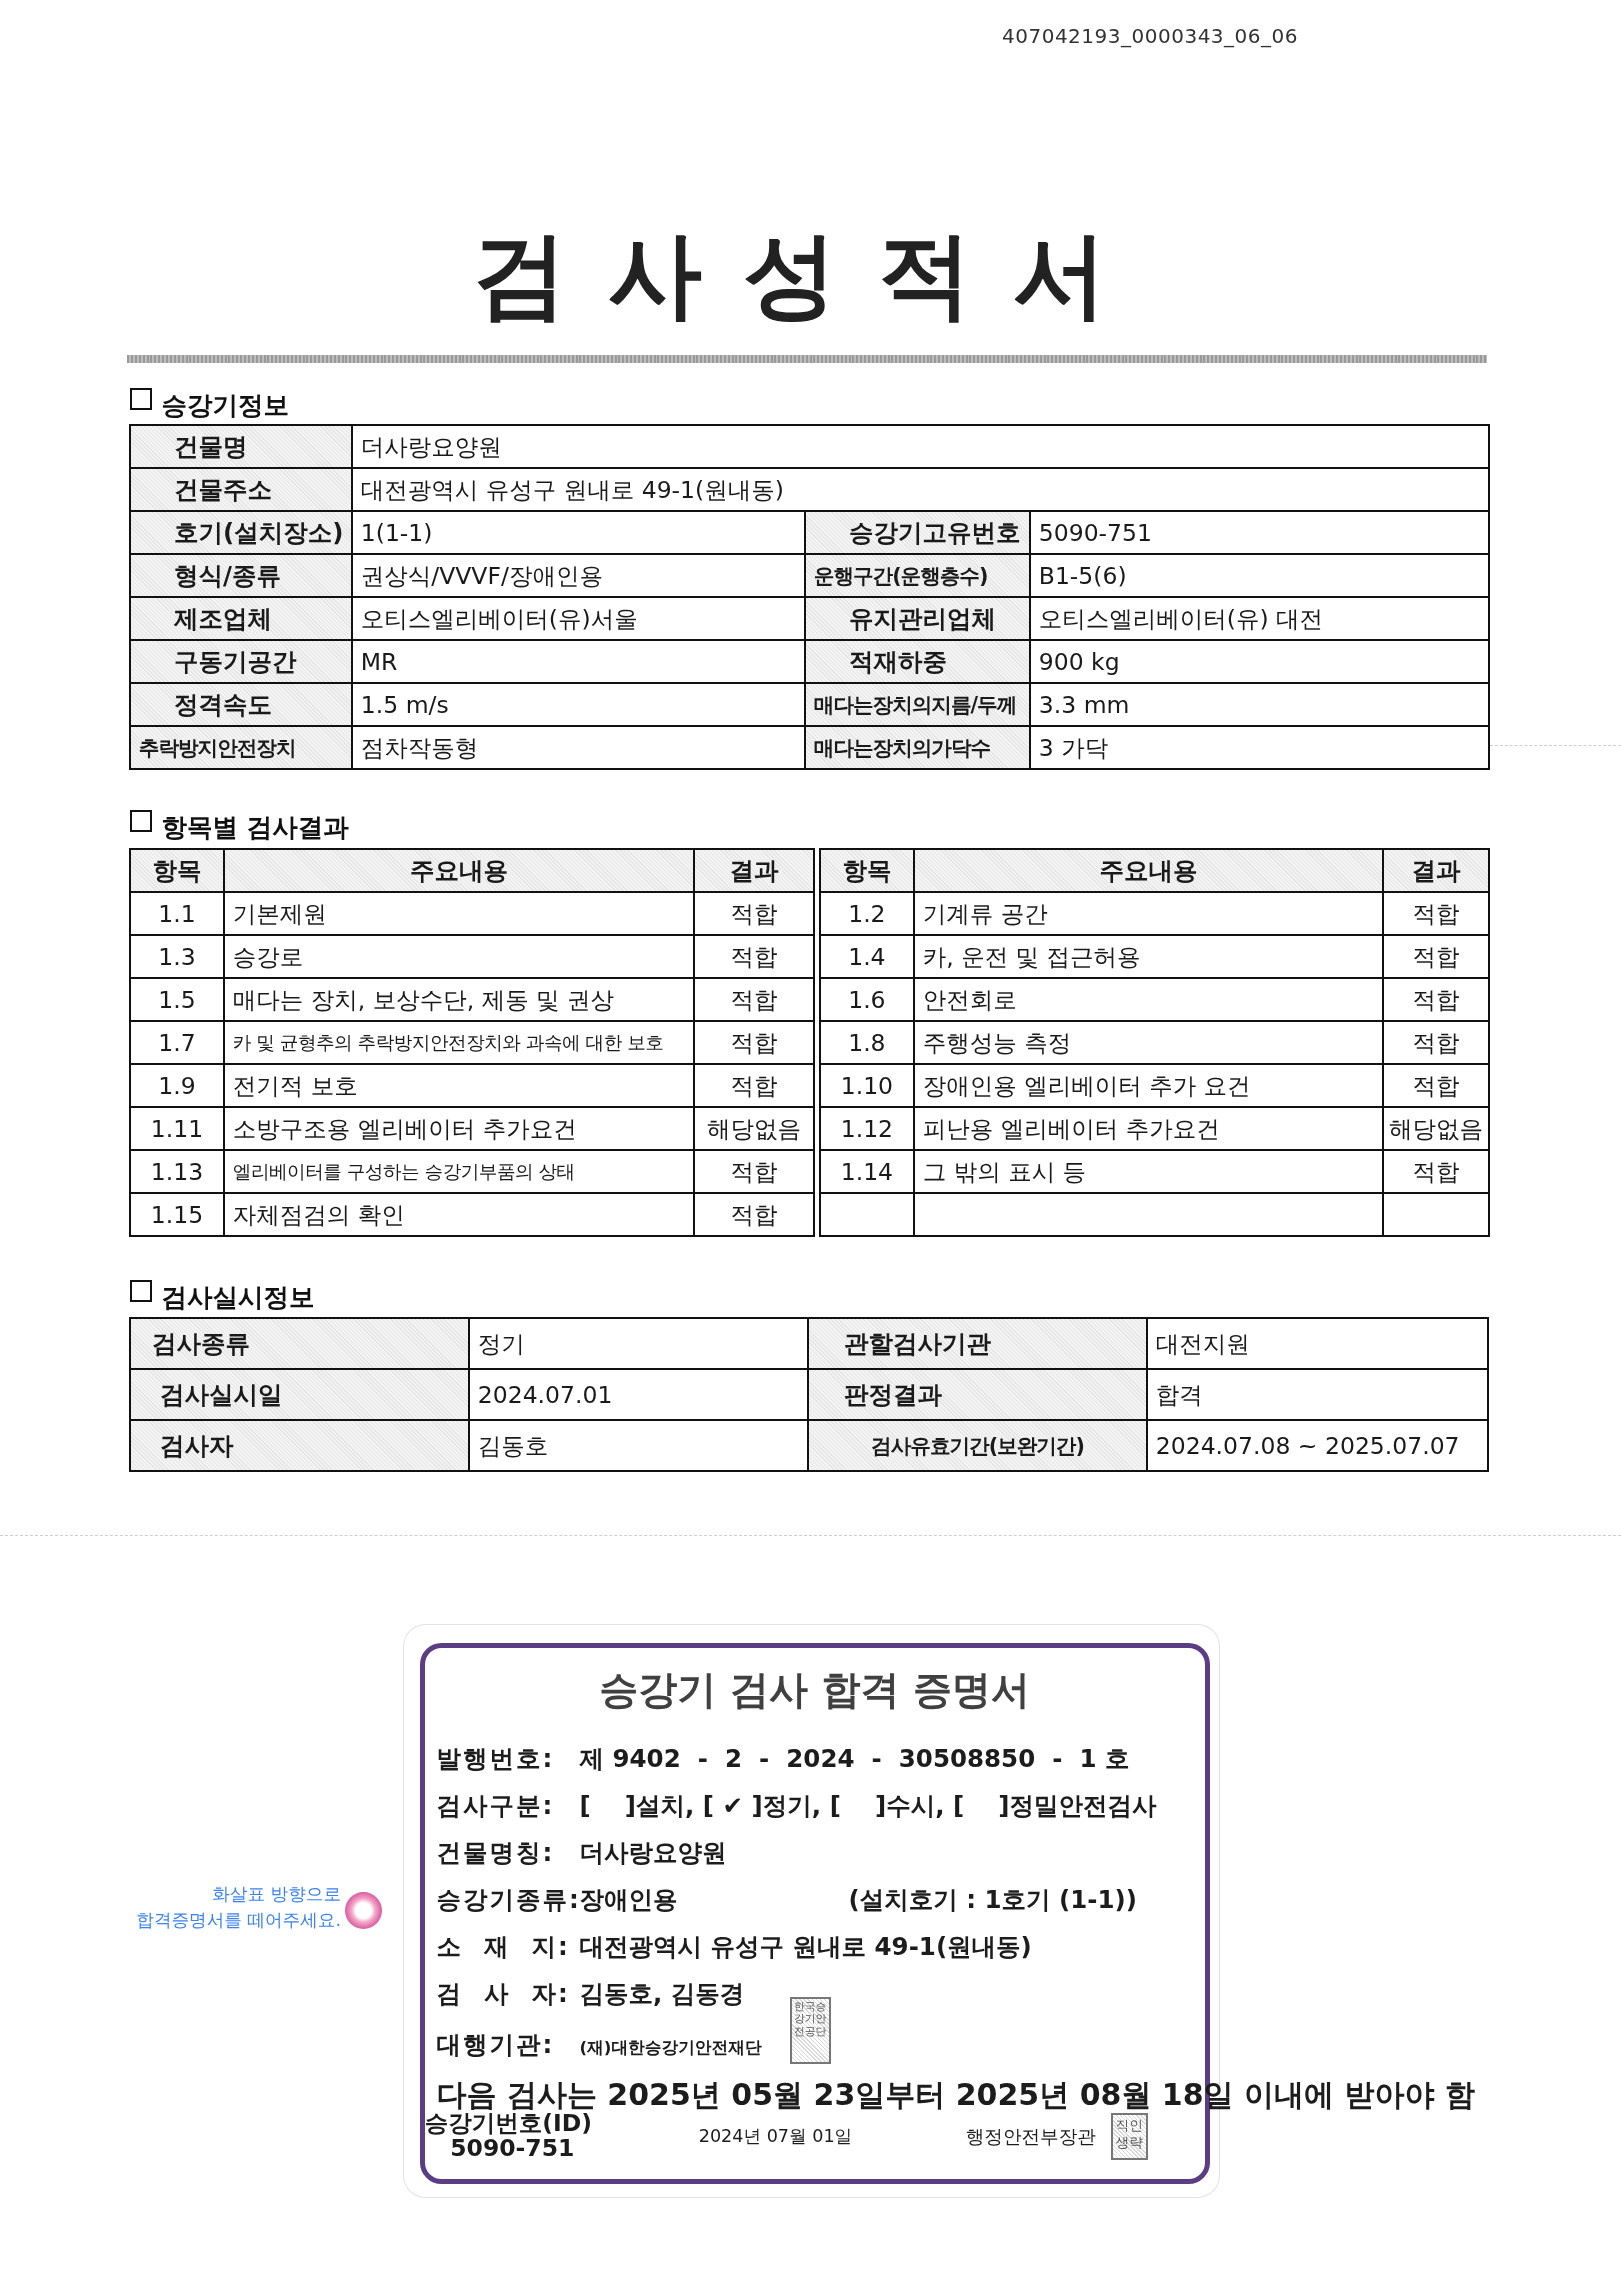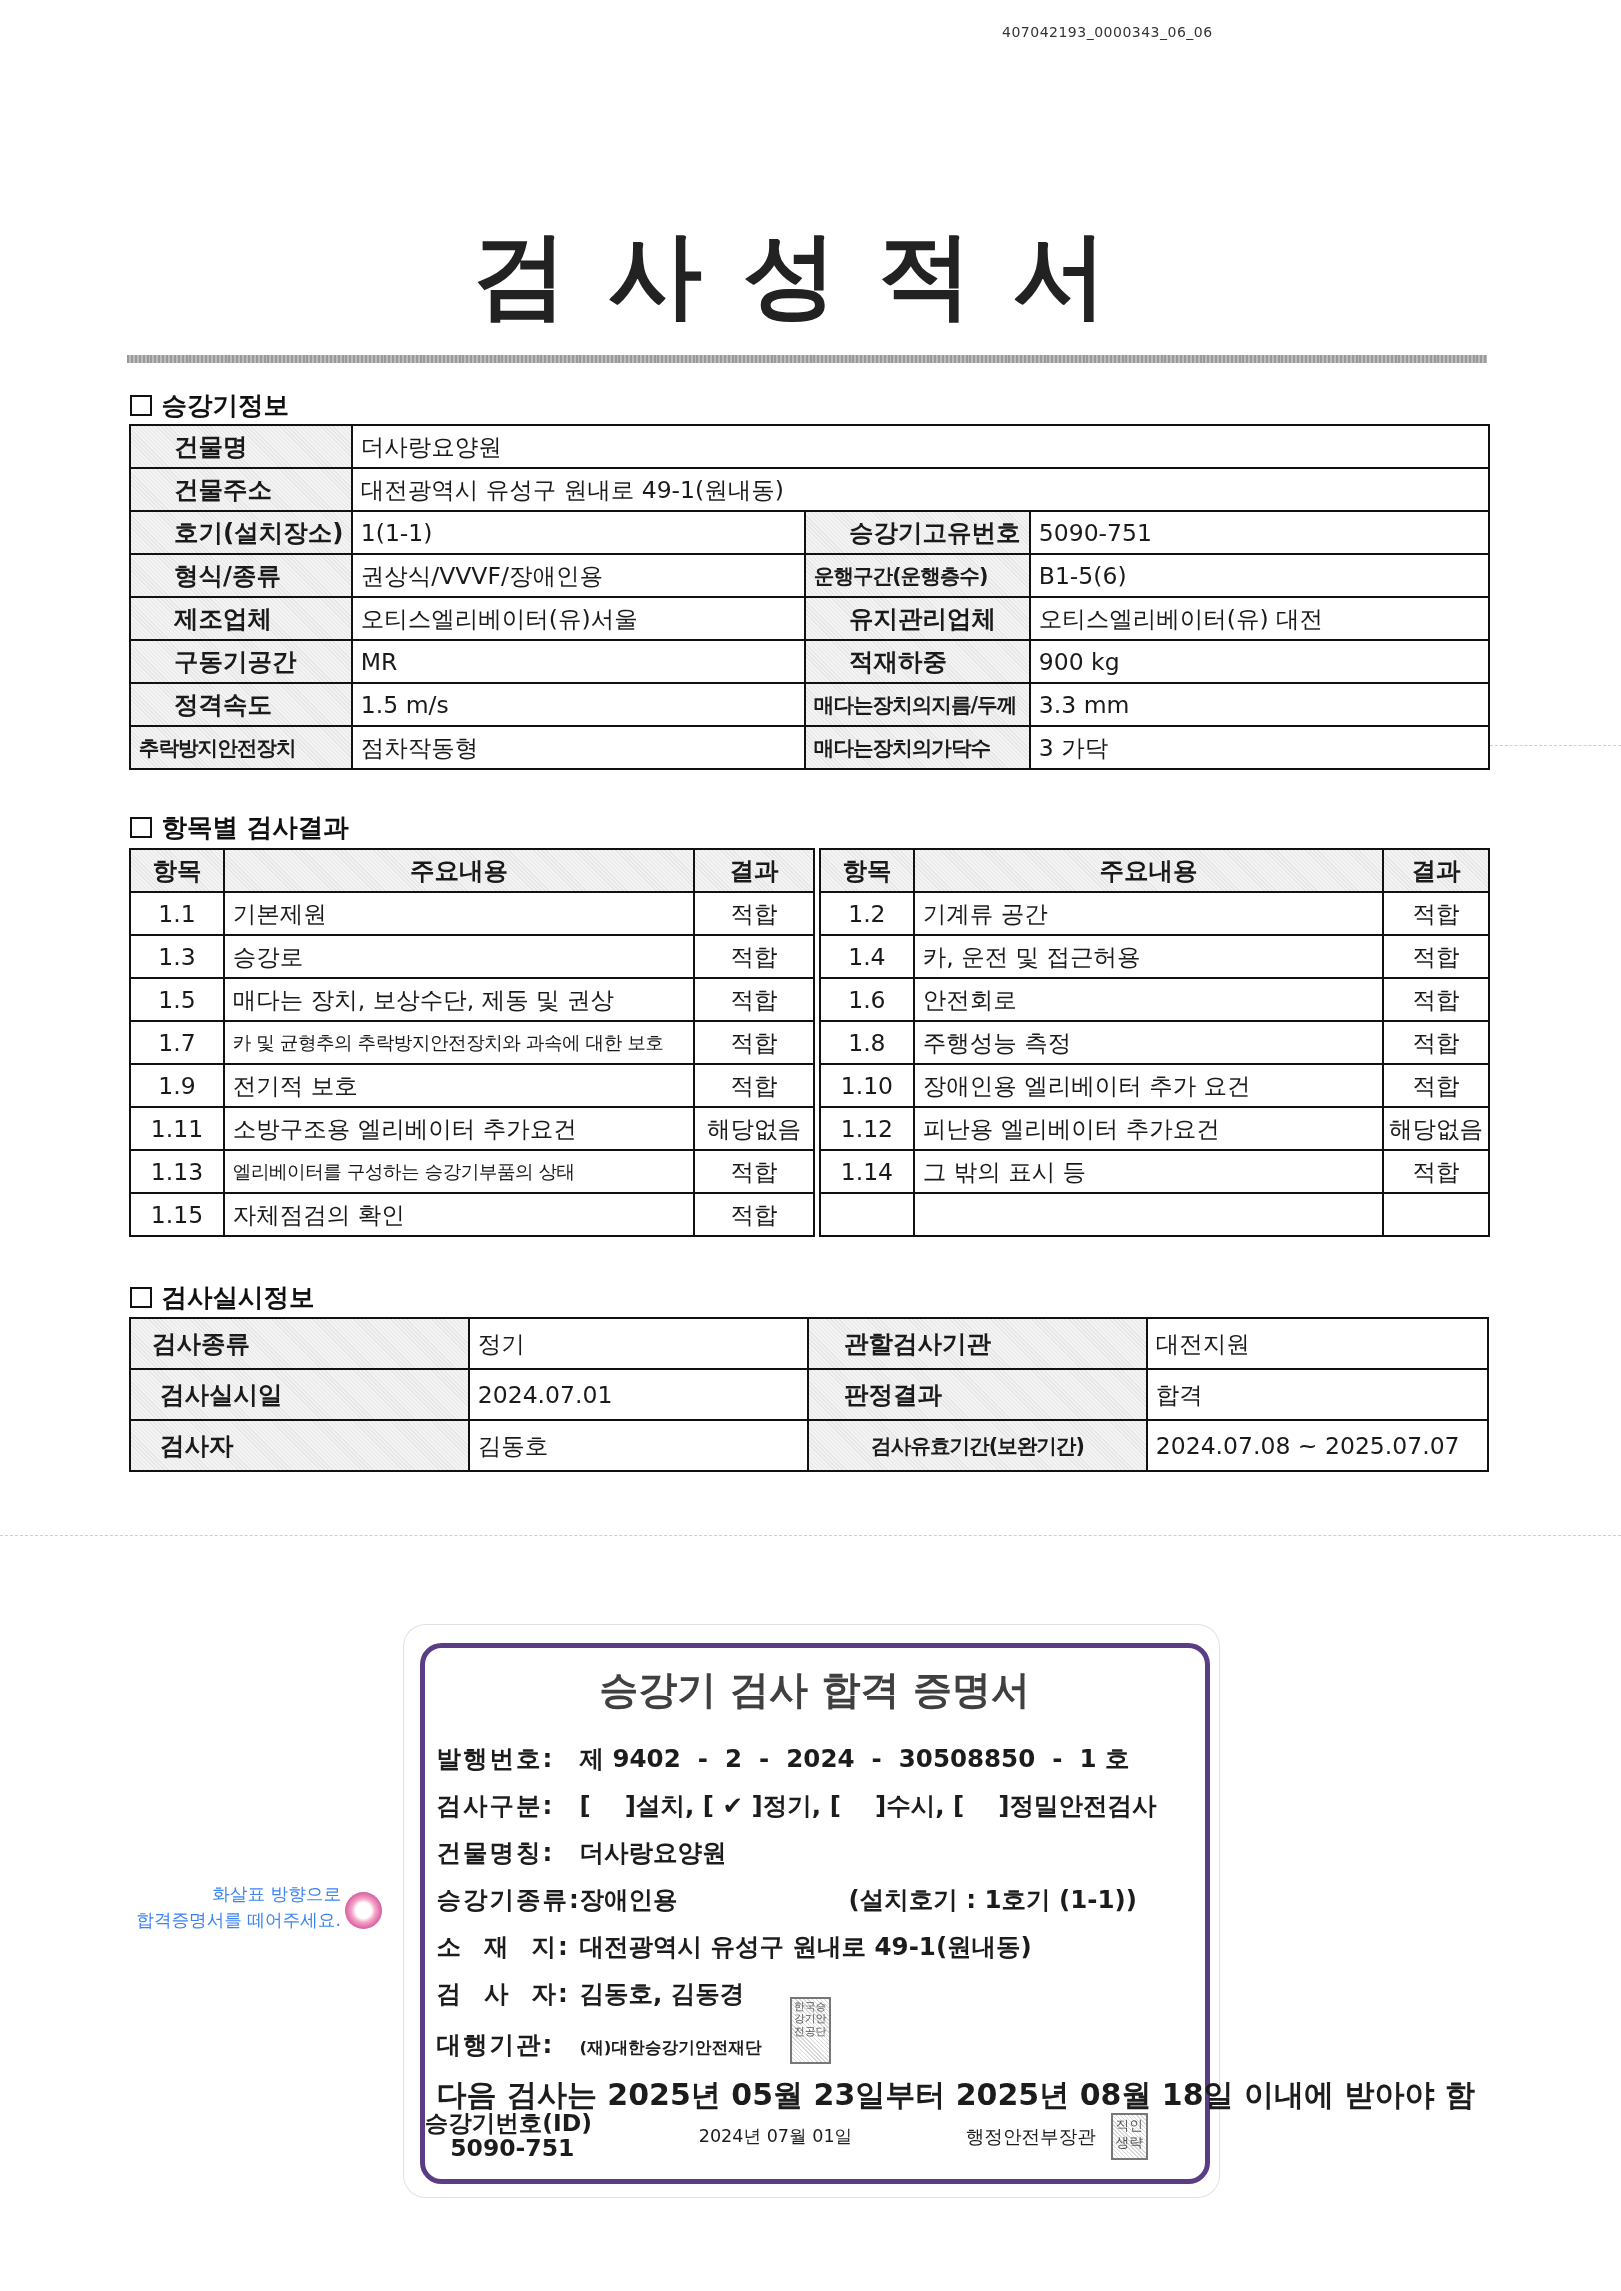--- a/index.html
+++ b/index.html
@@ -1,23 +1,23 @@
 <!DOCTYPE html>
 <html><head>
 <meta charset="utf-8">
 <style>
   html, body { margin: 0; padding: 0; }
   body {
     width: 1621px; height: 2292px; position: relative; background: #ffffff;
     font-family: "DejaVu Sans", "Liberation Sans", sans-serif; color: #1a1a1a; overflow: hidden;
   }
-  .docid { position: absolute; left: 1002px; top: 23.5px; font-size: 14px; color: #333; letter-spacing: 0.5px; }
+  .docid { position: absolute; left: 1002px; top: 23.5px; font-size: 20px; color: #333; letter-spacing: 0.5px; }
   .title { position: absolute; left: 0; width: 1621px; top: 221px; text-align: center; font-size: 94px; font-weight: bold; color: #222; letter-spacing: 41px; line-height: 108px; }
   .title-rule { position: absolute; left: 127px; width: 1360px; top: 355px; height: 7.8px; background: repeating-linear-gradient(90deg,#9a9a9a 0 2px,#bdbdbd 2px 3.9px); }
-  .sec-head { position: absolute; left: 130px; font-size: 25.5px; font-weight: bold; color: #111; display: flex; align-items: center; }
+  .sec-head { position: absolute; left: 130px; font-size: 25.5px; font-weight: bold; color: #111; display: flex; align-items: flex-start; }
   .sec-head .box { display: inline-block; width: 17.6px; height: 17.6px; border: 2px solid #111; margin-right: 9.8px; }
   table { border-collapse: collapse; position: absolute; table-layout: fixed; }
   td { border: 2.5px solid #111; padding: 0 7.8px; height: 41px; font-size: 23.5px; white-space: nowrap; overflow: hidden; }
   .lbl { background: repeating-linear-gradient(45deg,#e6e6e6 0 1px,#f3f3f3 1px 2.9px); font-weight: bold; font-size: 24.5px; }
   .spread { text-align: justify; text-align-last: justify; padding-left: 43px; }
   .small { font-size: 20.6px; letter-spacing: -1px; }
   .c { text-align: center; }
   .gap { border-top: none; border-bottom: none; width: 3.9px; padding: 0; background: #fff; }
   .results td { height: 41px; }
   .results .txt-s { font-size: 18.6px; letter-spacing: -0.5px; }

